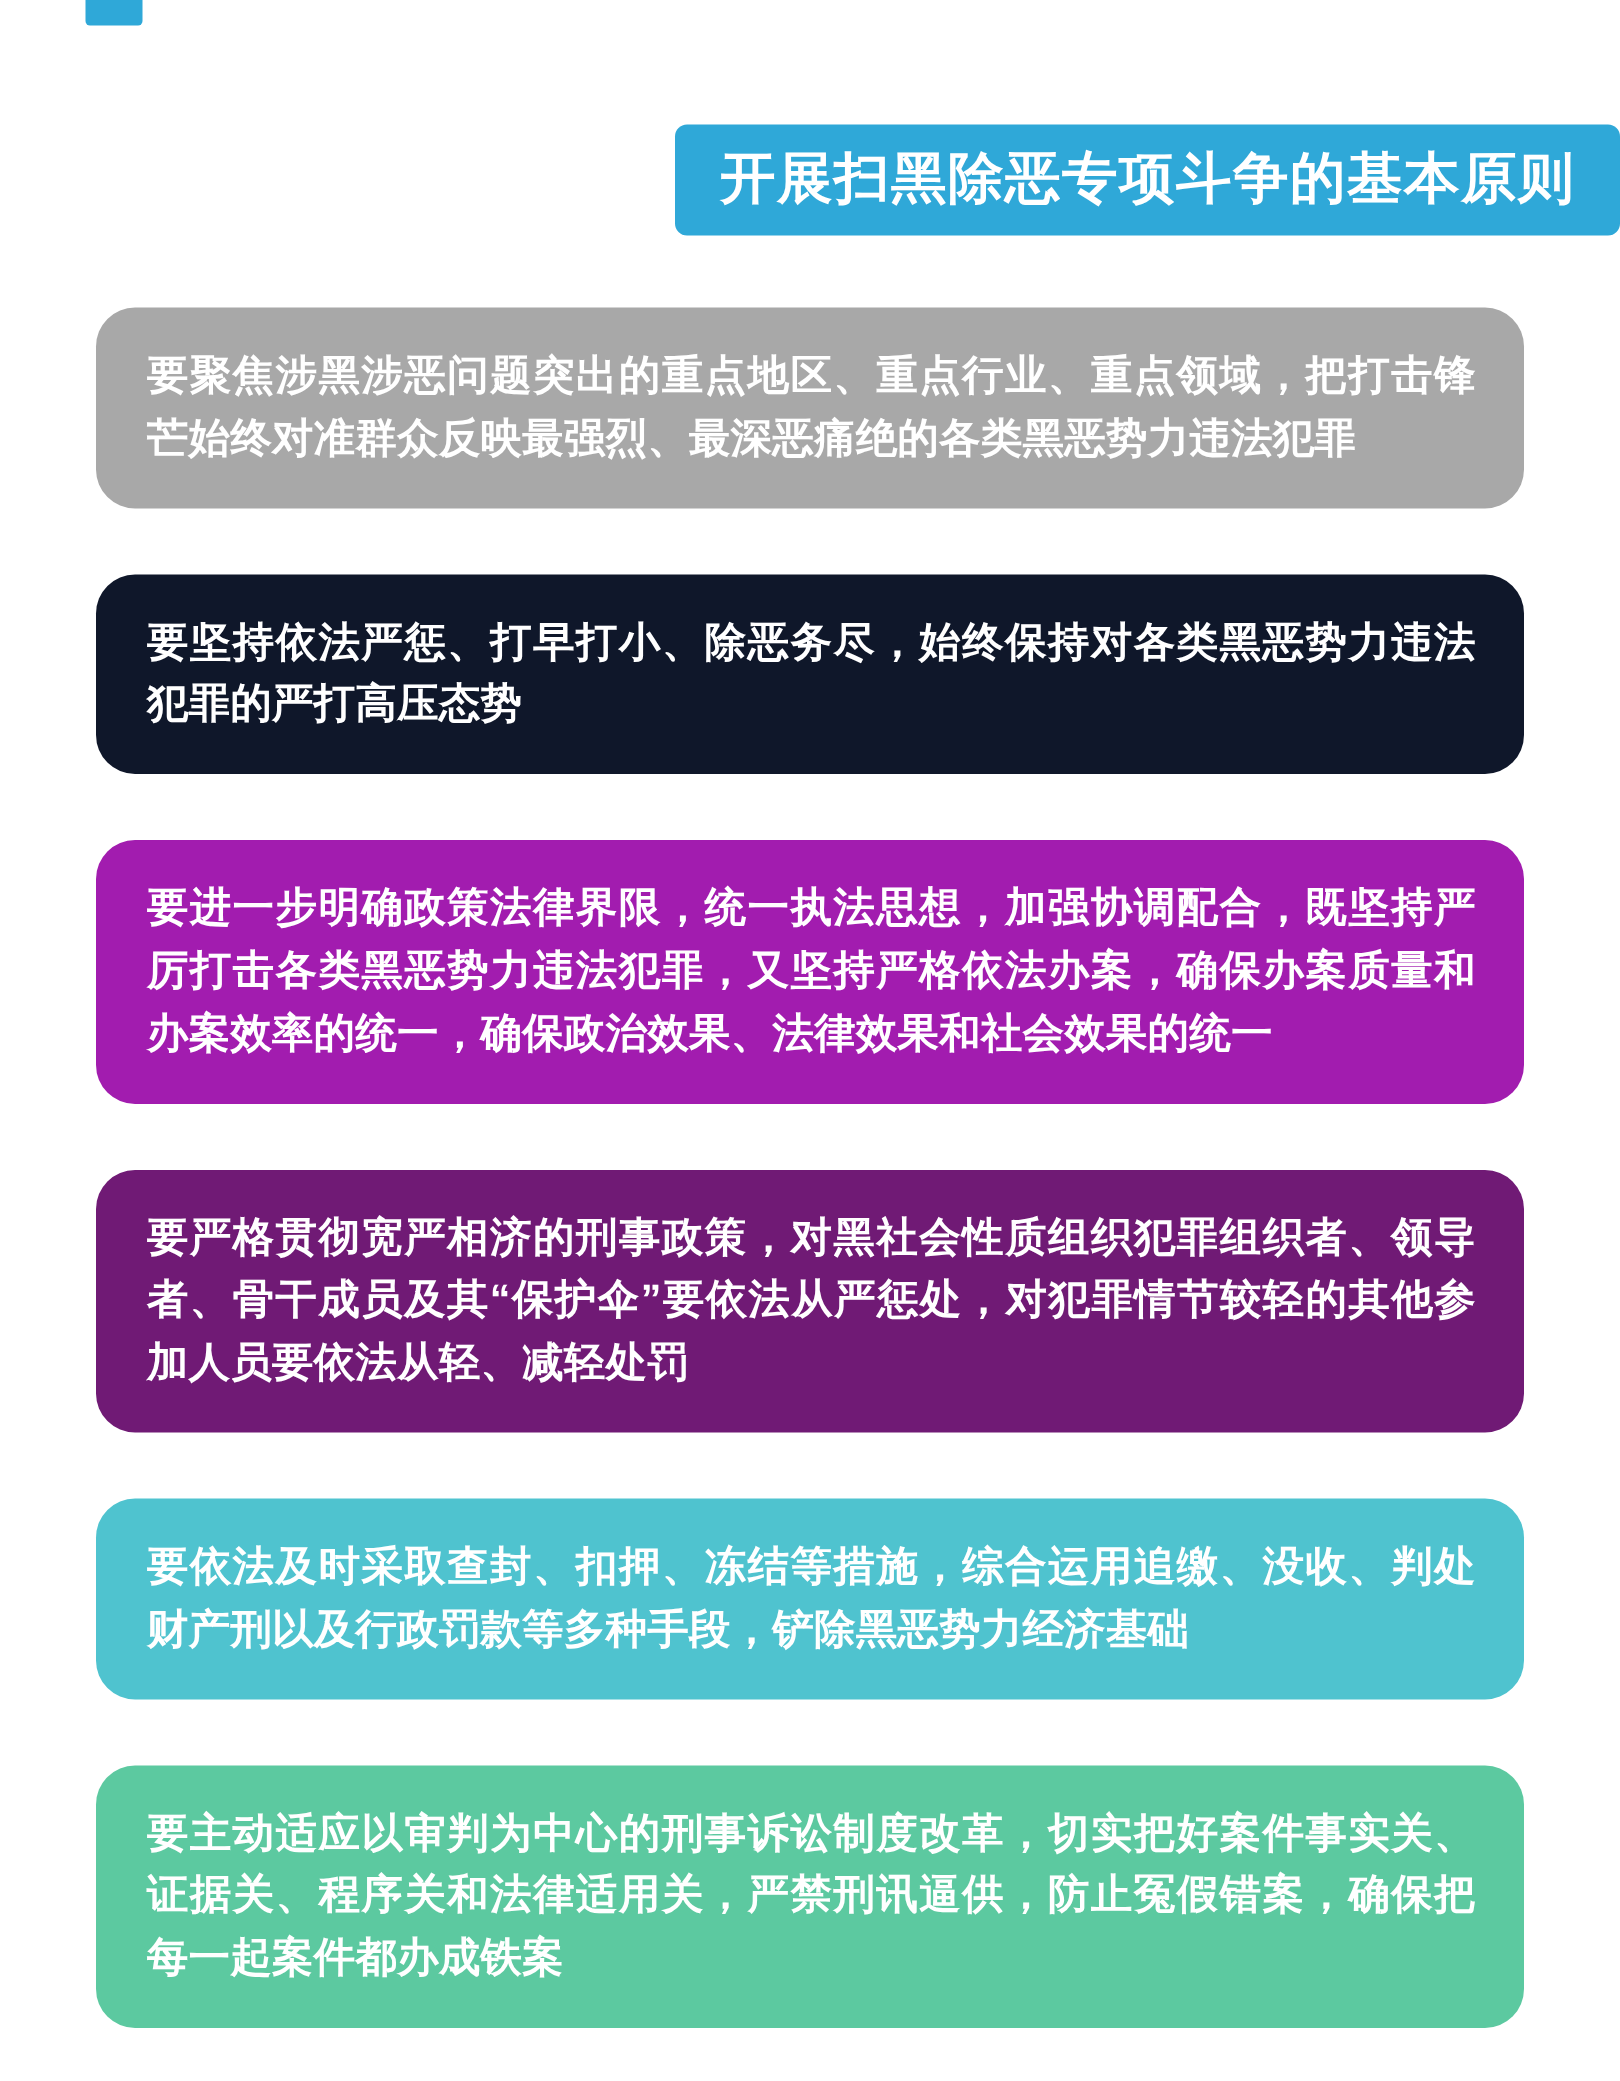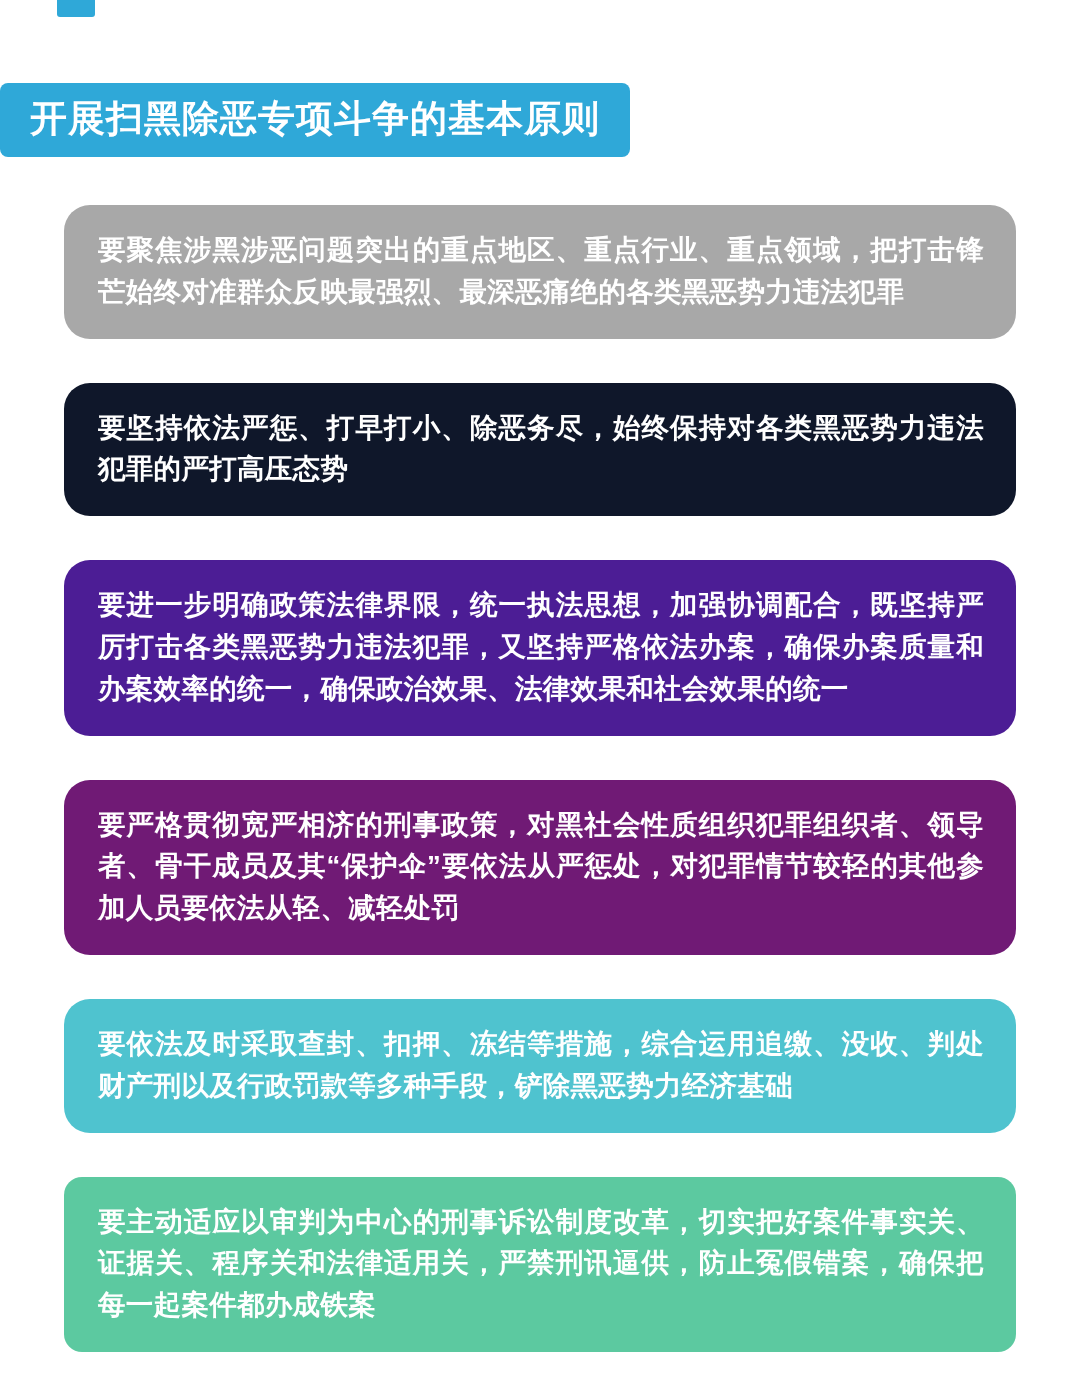--- a/index.html
+++ b/index.html
@@ -27,21 +27,21 @@
     top: 0;
     left: 57px;
     width: 38px;
     height: 17px;
     background: #2fa8d8;
     border-bottom-left-radius: 3px;
     border-bottom-right-radius: 3px;
   }
   .title-wrap {
     padding-top: 83px;
-    text-align: left;
+    text-align: right;
     border-radius: 28px;
   }
   .title-pill {
     display: inline-block;
     background: #2fa8d8;
     color: #ffffff;
     font-size: 37px;
     font-weight: bold;
     letter-spacing: 1px;
     line-height: 1;
@@ -85,30 +85,30 @@
   <div class="cards">
 
     <div class="card" style="background: rgb(168, 168, 168);">
       <p>要聚焦涉黑涉恶问题突出的重点地区、重点行业、重点领域，把打击锋芒始终对准群众反映最强烈、最深恶痛绝的各类黑恶势力违法犯罪</p>
     </div>
 
     <div class="card" style="background: #0f172a;">
       <p>要坚持依法严惩、打早打小、除恶务尽，始终保持对各类黑恶势力违法犯罪的严打高压态势</p>
     </div>
 
-    <div class="card" style="background: #4c1d95;">
+    <div class="card" style="background: #a21caf;">
       <p>要进一步明确政策法律界限，统一执法思想，加强协调配合，既坚持严厉打击各类黑恶势力违法犯罪，又坚持严格依法办案，确保办案质量和办案效率的统一，确保政治效果、法律效果和社会效果的统一</p>
     </div>
 
     <div class="card" style="background: #701a75;">
       <p>要严格贯彻宽严相济的刑事政策，对黑社会性质组织犯罪组织者、领导者、骨干成员及其“保护伞”要依法从严惩处，对犯罪情节较轻的其他参加人员要依法从轻、减轻处罚</p>
     </div>
 
     <div class="card" style="background: rgb(79, 195, 207);">
       <p>要依法及时采取查封、扣押、冻结等措施，综合运用追缴、没收、判处财产刑以及行政罚款等多种手段，铲除黑恶势力经济基础</p>
     </div>
 
-    <div class="card" style="background: rgb(92, 201, 160); border-radius: 18px;">
+    <div class="card" style="background: rgb(92, 201, 160);">
       <p>要主动适应以审判为中心的刑事诉讼制度改革，切实把好案件事实关、证据关、程序关和法律适用关，严禁刑讯逼供，防止冤假错案，确保把每一起案件都办成铁案</p>
     </div>
 
   </div>
 </div>
 
 </body></html>

